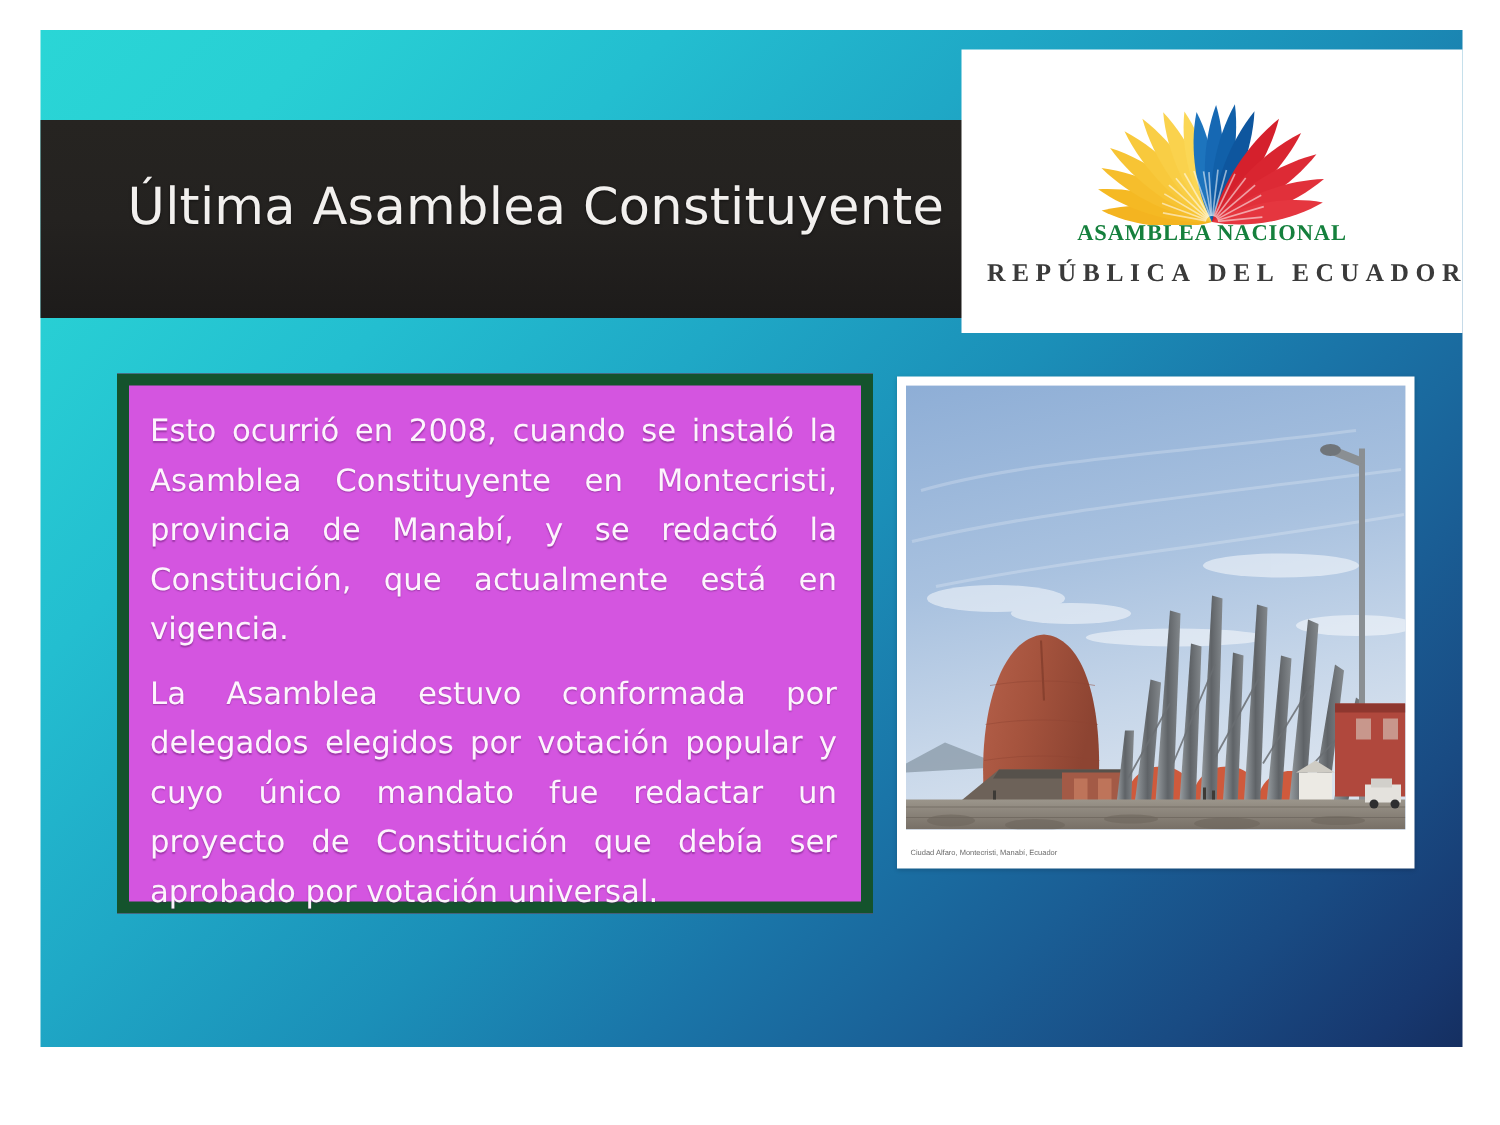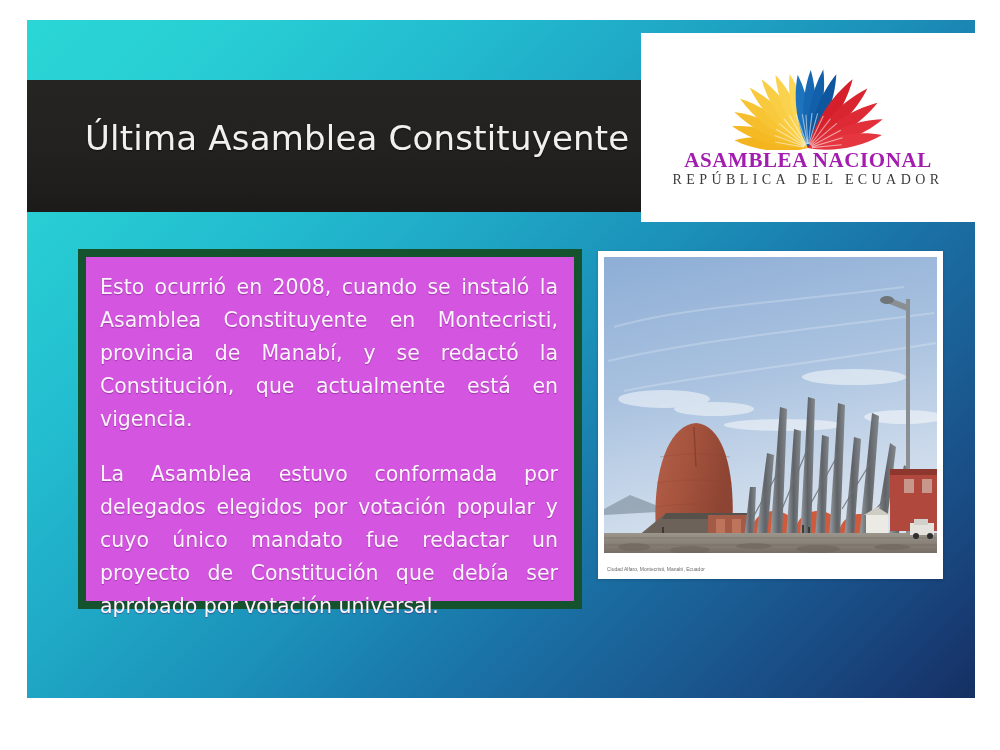--- a/index.html
+++ b/index.html
@@ -67,33 +67,33 @@
     left:50%; top:50%;
     transform:translate(-50%,-50%);
     width:300px; height:128px;
   }
   #logo-fan { position:absolute; left:0; top:0; width:300px; height:86px; }
   #logo-name {
     position:absolute;
     left:0; top:84px; width:300px;
     text-align:center;
     font-family:"Liberation Serif", serif;
-    font-size:21px;
+    font-size:15px;
     font-weight:700;
     letter-spacing:0.6px;
-    color:#a21caf;
+    color:#15803d;
     white-space:nowrap;
   }
   #logo-sub {
     position:absolute;
     left:0; top:108px; width:300px;
     text-align:center;
     font-family:"Liberation Serif", serif;
-    font-size:14px;
-    font-weight:400;
+    font-size:17px;
+    font-weight:700;
     letter-spacing:4.4px;
     color:#3a3a3a;
     white-space:nowrap;
   }
 
   
   #text-card {
     position:absolute;
     left:78px; top:249px;
     width:504px; height:360px;
@@ -102,21 +102,21 @@
     padding:14px 16px 10px 14px;
   }
   .body-para {
     color:#fdf4fd;
     font-family:"DejaVu Sans", sans-serif;
     font-size:20.5px;
     line-height:33px;
     text-align:justify;
     text-shadow:0 1px 1px rgba(90,20,100,0.45);
   }
-  .body-para + .body-para { margin-top:22px; }
+  .body-para + .body-para { margin-top:10px; }
 
   
   #photo-frame {
     position:absolute;
     left:598px; top:251px;
     width:345px; height:328px;
     background:#ffffff;
     padding:6px 6px 0 6px;
     box-shadow:0 1px 3px rgba(0,0,0,0.18);
   }

